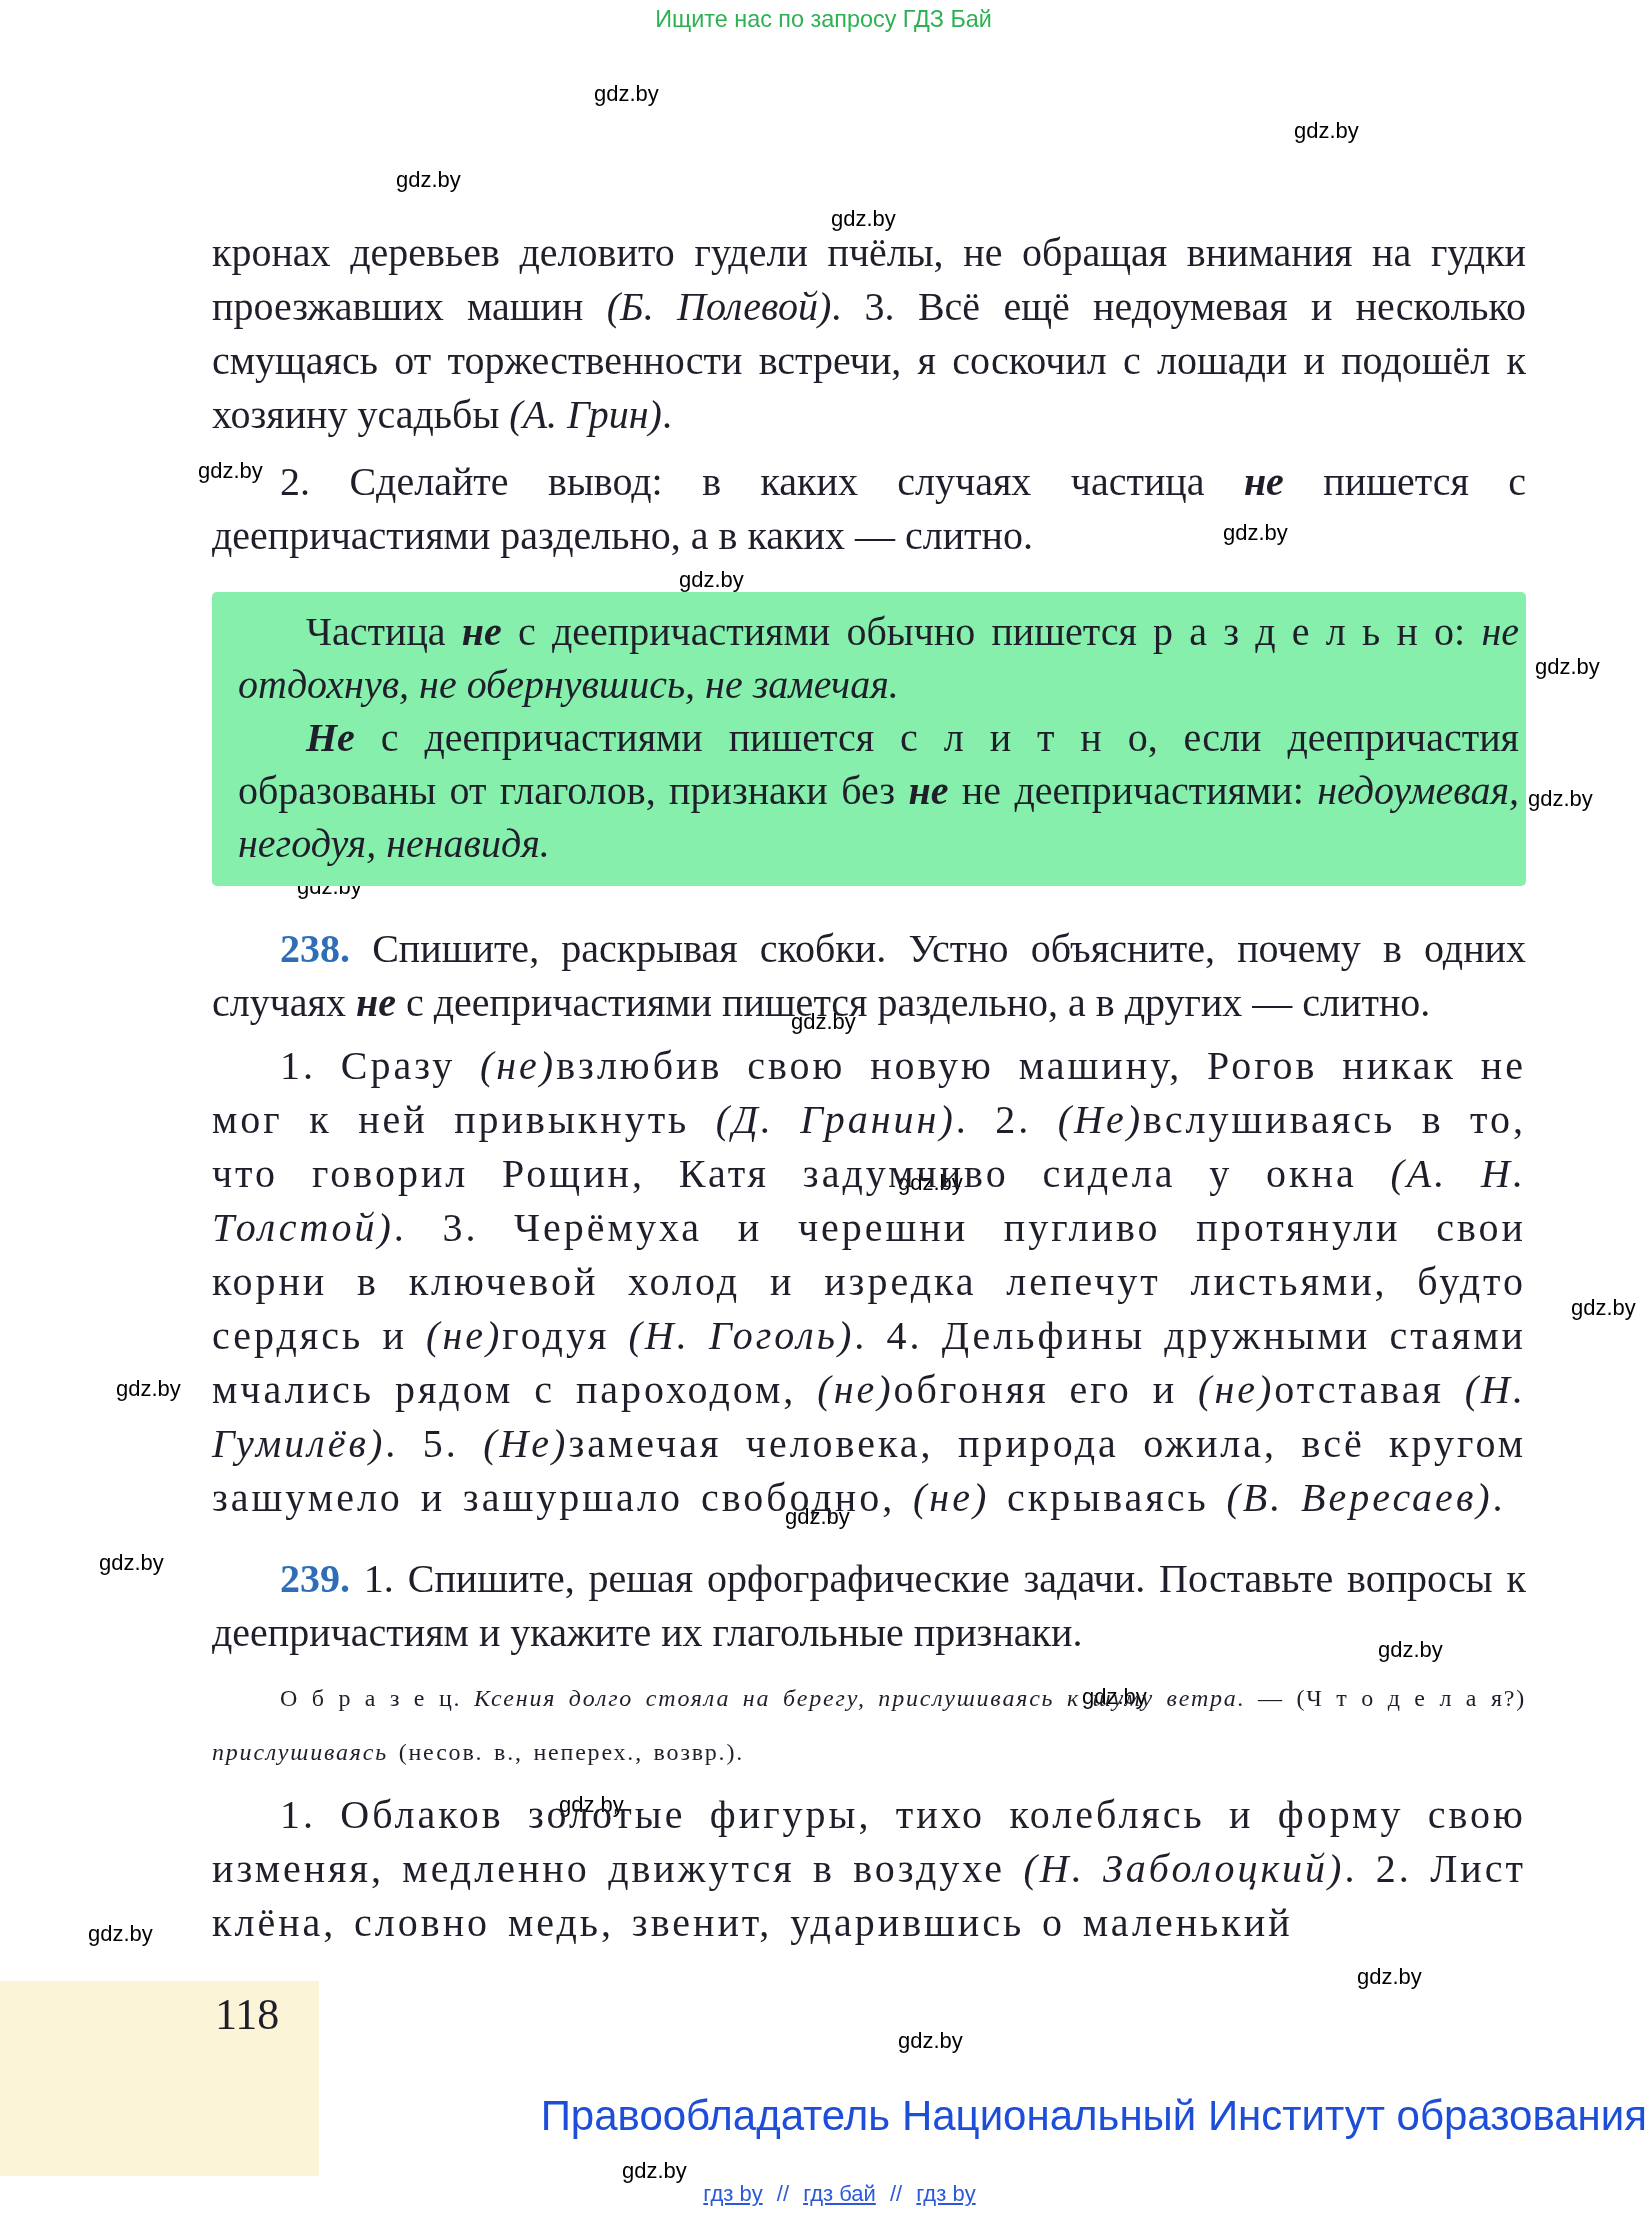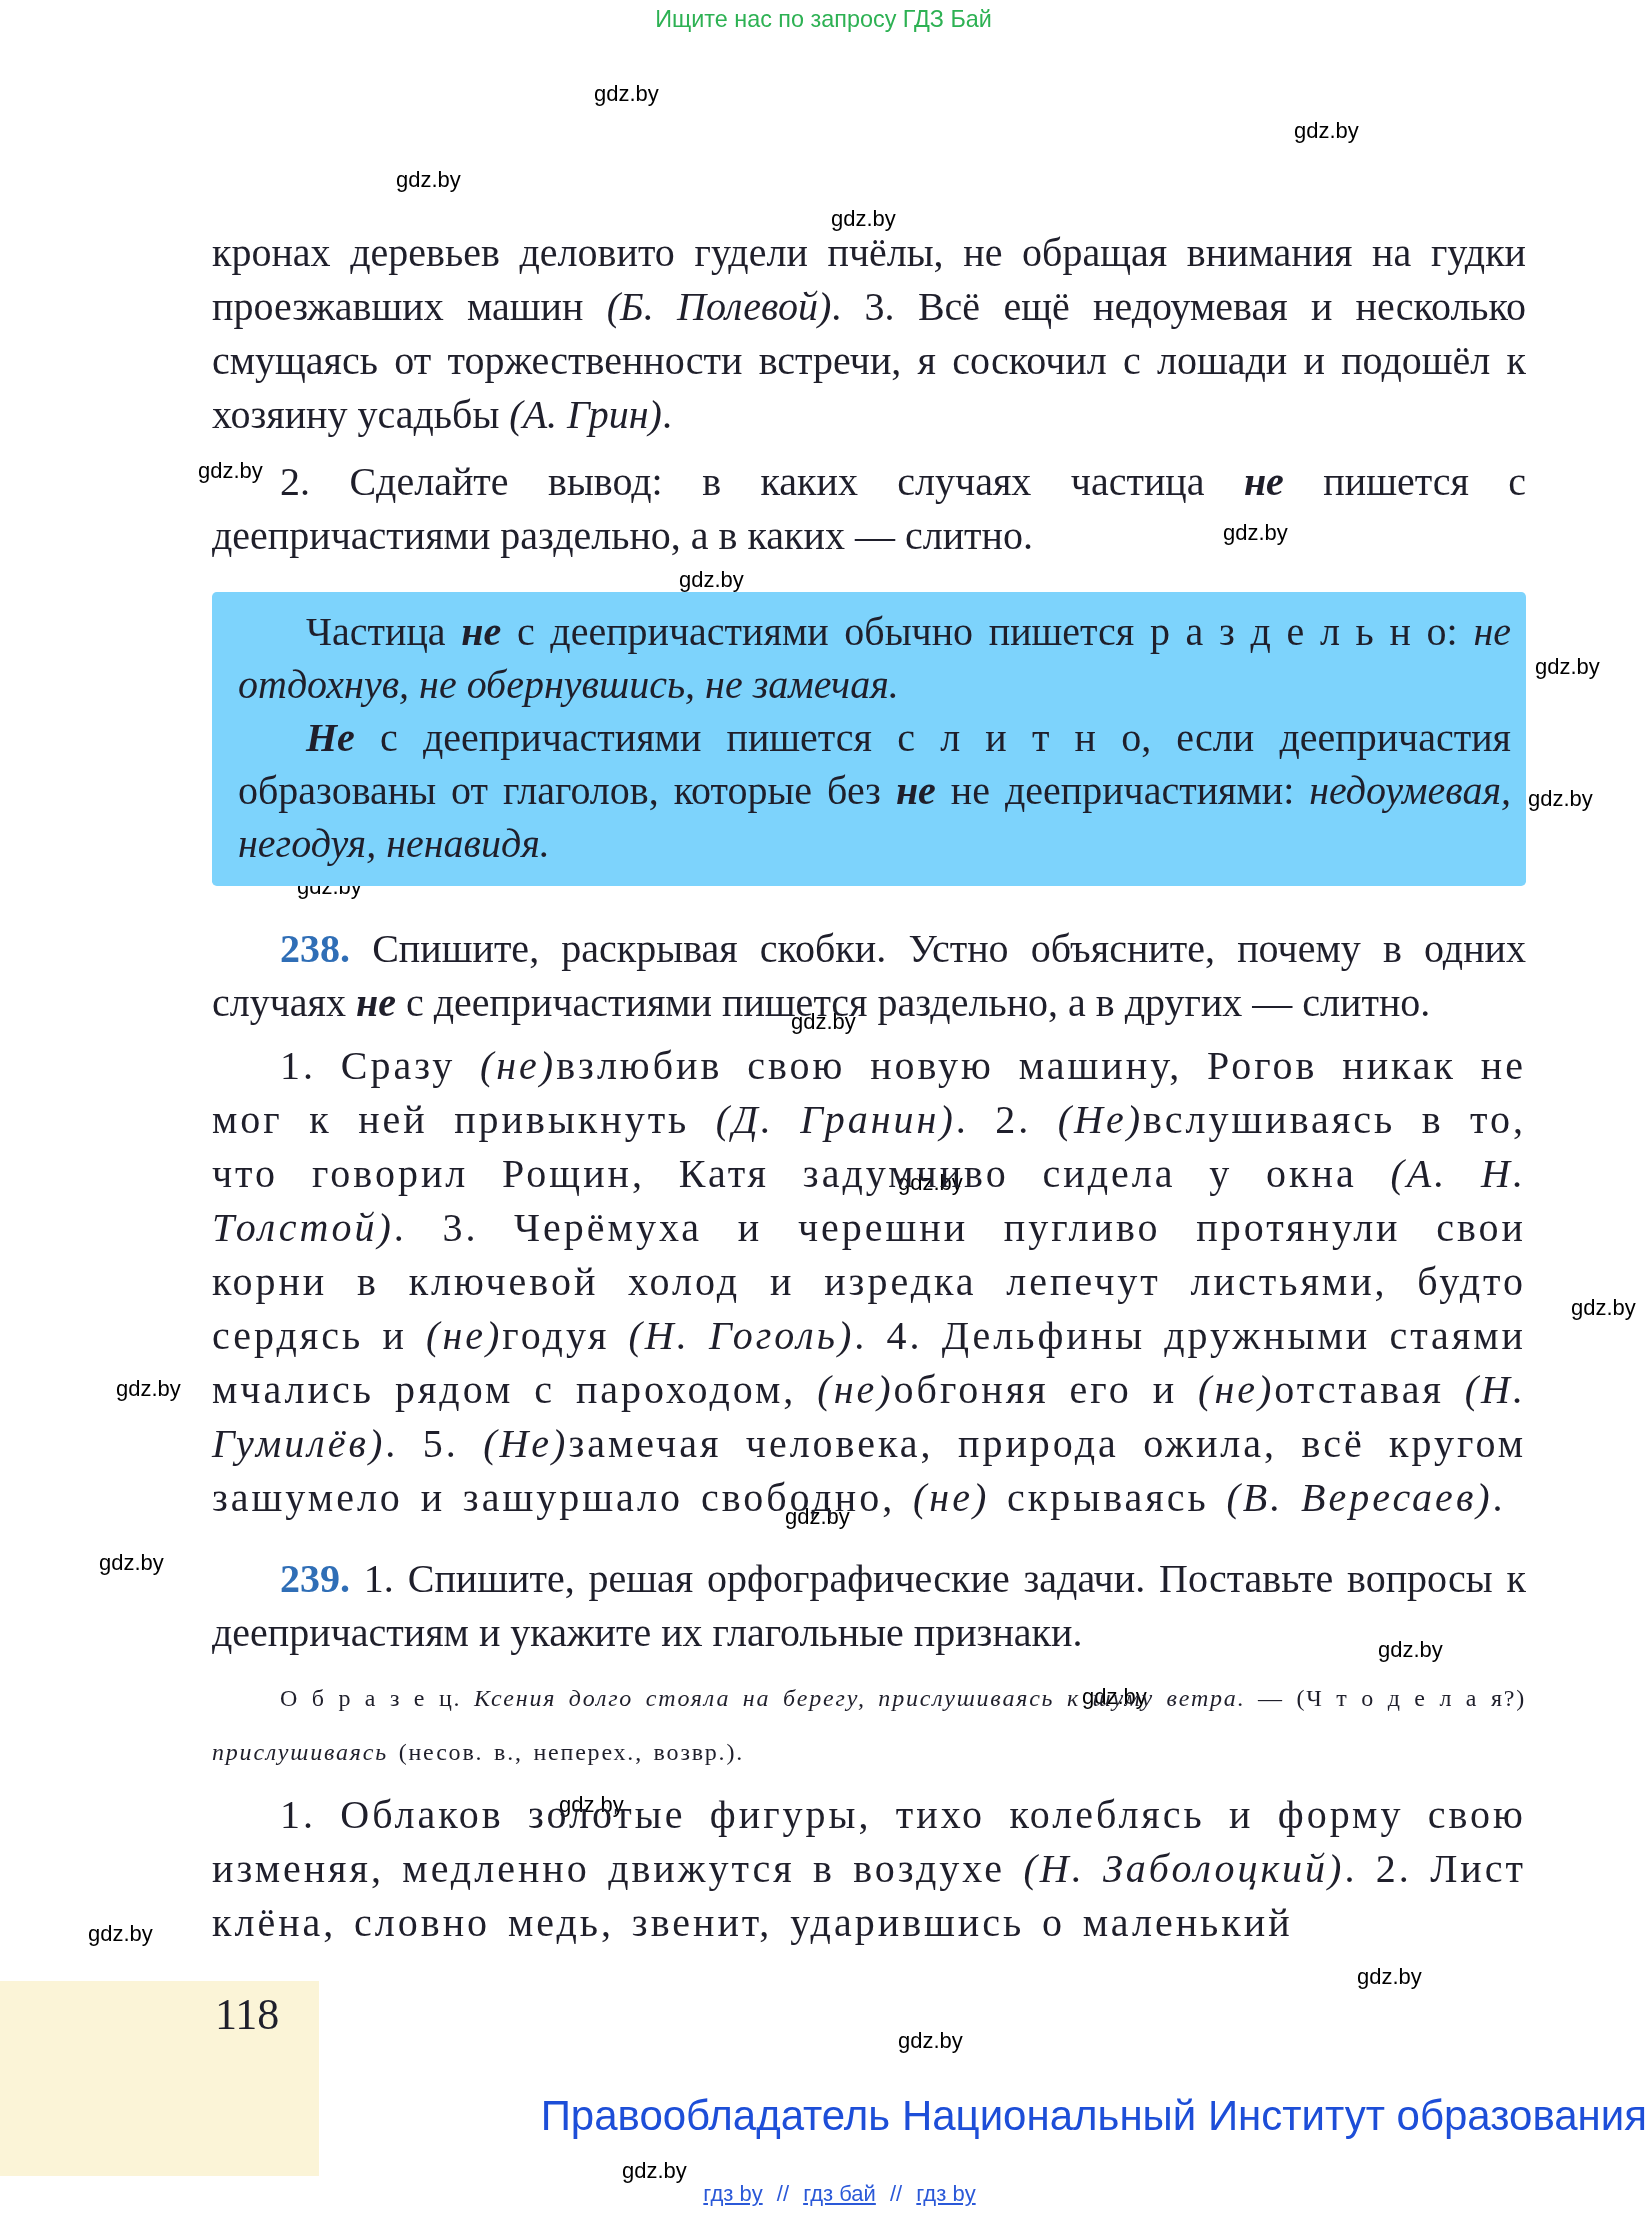--- a/index.html
+++ b/index.html
@@ -25,23 +25,23 @@
   }
   .content {
     position:absolute; left:212px; top:226px; width:1314px;
     font-size:40px; line-height:54px;
     text-align:justify;
   }
   .content p { text-indent:68px; }
   .content p.no-indent { text-indent:0; }
   .task2 { margin-top:13px; }
   .rulebox {
-    background:#7dd3fc;
+    background:#86efac;
     margin-top:29px;
-    padding:13px 15px 16px 26px;
+    padding:13px 7px 16px 26px;
     border-radius:4.8px;
   }
   .rulebox p { line-height:53px; }
   .ex-heading { margin-top:36px; }
   .ex-body { margin-top:9px; }
   .mt239 { margin-top:27px; }
   .obrazets {
     margin-top:11.3px;
     font-size:24px; line-height:54px;
     text-indent:61px;
@@ -107,21 +107,21 @@
   <span class="wm" style="left:622px;top:2158px">gdz.by</span>
 
   <div class="content">
 
     <p class="no-indent"><span>кронах деревьев деловито гудели пчёлы, не обращая внимания на гудки проезжавших машин </span><span class="seg-i">(Б. Полевой)</span><span>. 3. Всё ещё недоумевая и несколько смущаясь от торжественности встречи, я соскочил с лошади и подошёл к хозяину усадьбы </span><span class="seg-i">(А. Грин)</span><span>.</span></p>
 
     <p class="task2"><span>2. Сделайте вывод: в каких случаях частица </span><span class="seg-bi">не</span><span> пишется с деепричастиями раздельно, а в каких — слитно.</span></p>
 
     <div class="rulebox">
       <p><span>Частица </span><span class="seg-bi">не</span><span> с деепричастиями обычно пишется  р а з д е л ь н о:  </span><span class="seg-i">не отдохнув, не обернувшись, не замечая.</span></p>
-      <p><span class="seg-bi">Не</span><span> с деепричастиями пишется  с л и т н о,  если деепричастия образованы от глаголов, которые без </span><span class="seg-bi">не</span><span> не деепричастиями: </span><span class="seg-i">недоумевая, негодуя, ненавидя.</span></p>
+      <p><span class="seg-bi">Не</span><span> с деепричастиями пишется  с л и т н о,  если деепричастия образованы от глаголов, признаки без </span><span class="seg-bi">не</span><span> не деепричастиями: </span><span class="seg-i">недоумевая, негодуя, ненавидя.</span></p>
     </div>
 
     <p class="ex-heading"><span class="seg-num">238.</span><span> Спишите, раскрывая скобки. Устно объясните, почему в одних случаях </span><span class="seg-bi">не</span><span> с деепричастиями пишется раздельно, а в других — слитно.</span></p>
 
     <p class="ex-body spaced"><span>1. Сразу </span><span class="seg-i">(не)</span><span>взлюбив свою новую машину, Рогов никак не мог к ней привыкнуть </span><span class="seg-i">(Д. Гранин)</span><span>. 2. </span><span class="seg-i">(Не)</span><span>вслушиваясь в то, что говорил Рощин, Катя задумчиво сидела у окна </span><span class="seg-i">(А. Н. Толстой)</span><span>. 3. Черёмуха и черешни пугливо протянули свои корни в ключевой холод и изредка лепечут листьями, будто сердясь и </span><span class="seg-i">(не)</span><span>годуя </span><span class="seg-i">(Н. Гоголь)</span><span>. 4. Дельфины дружными стаями мчались рядом с пароходом, </span><span class="seg-i">(не)</span><span>обгоняя его и </span><span class="seg-i">(не)</span><span>отставая </span><span class="seg-i">(Н. Гумилёв)</span><span>. 5. </span><span class="seg-i">(Не)</span><span>замечая человека, природа ожила, всё кругом зашумело и зашуршало свободно, </span><span class="seg-i">(не)</span><span> скрываясь </span><span class="seg-i">(В. Вересаев)</span><span>.</span></p>
 
     <p class="ex-heading mt239"><span class="seg-num">239.</span><span> 1. Спишите, решая орфографические задачи. Поставьте вопросы к деепричастиям и укажите их глагольные признаки.</span></p>
 
     <p class="obrazets spaced"><span>О б р а з е ц.  </span><span class="seg-i">Ксения долго стояла на берегу, прислушиваясь к шуму ветра.</span><span> — (Ч т о  д е л а я?) </span><span class="seg-i">прислушиваясь</span><span> (несов. в., неперех., возвр.).</span></p>
 

